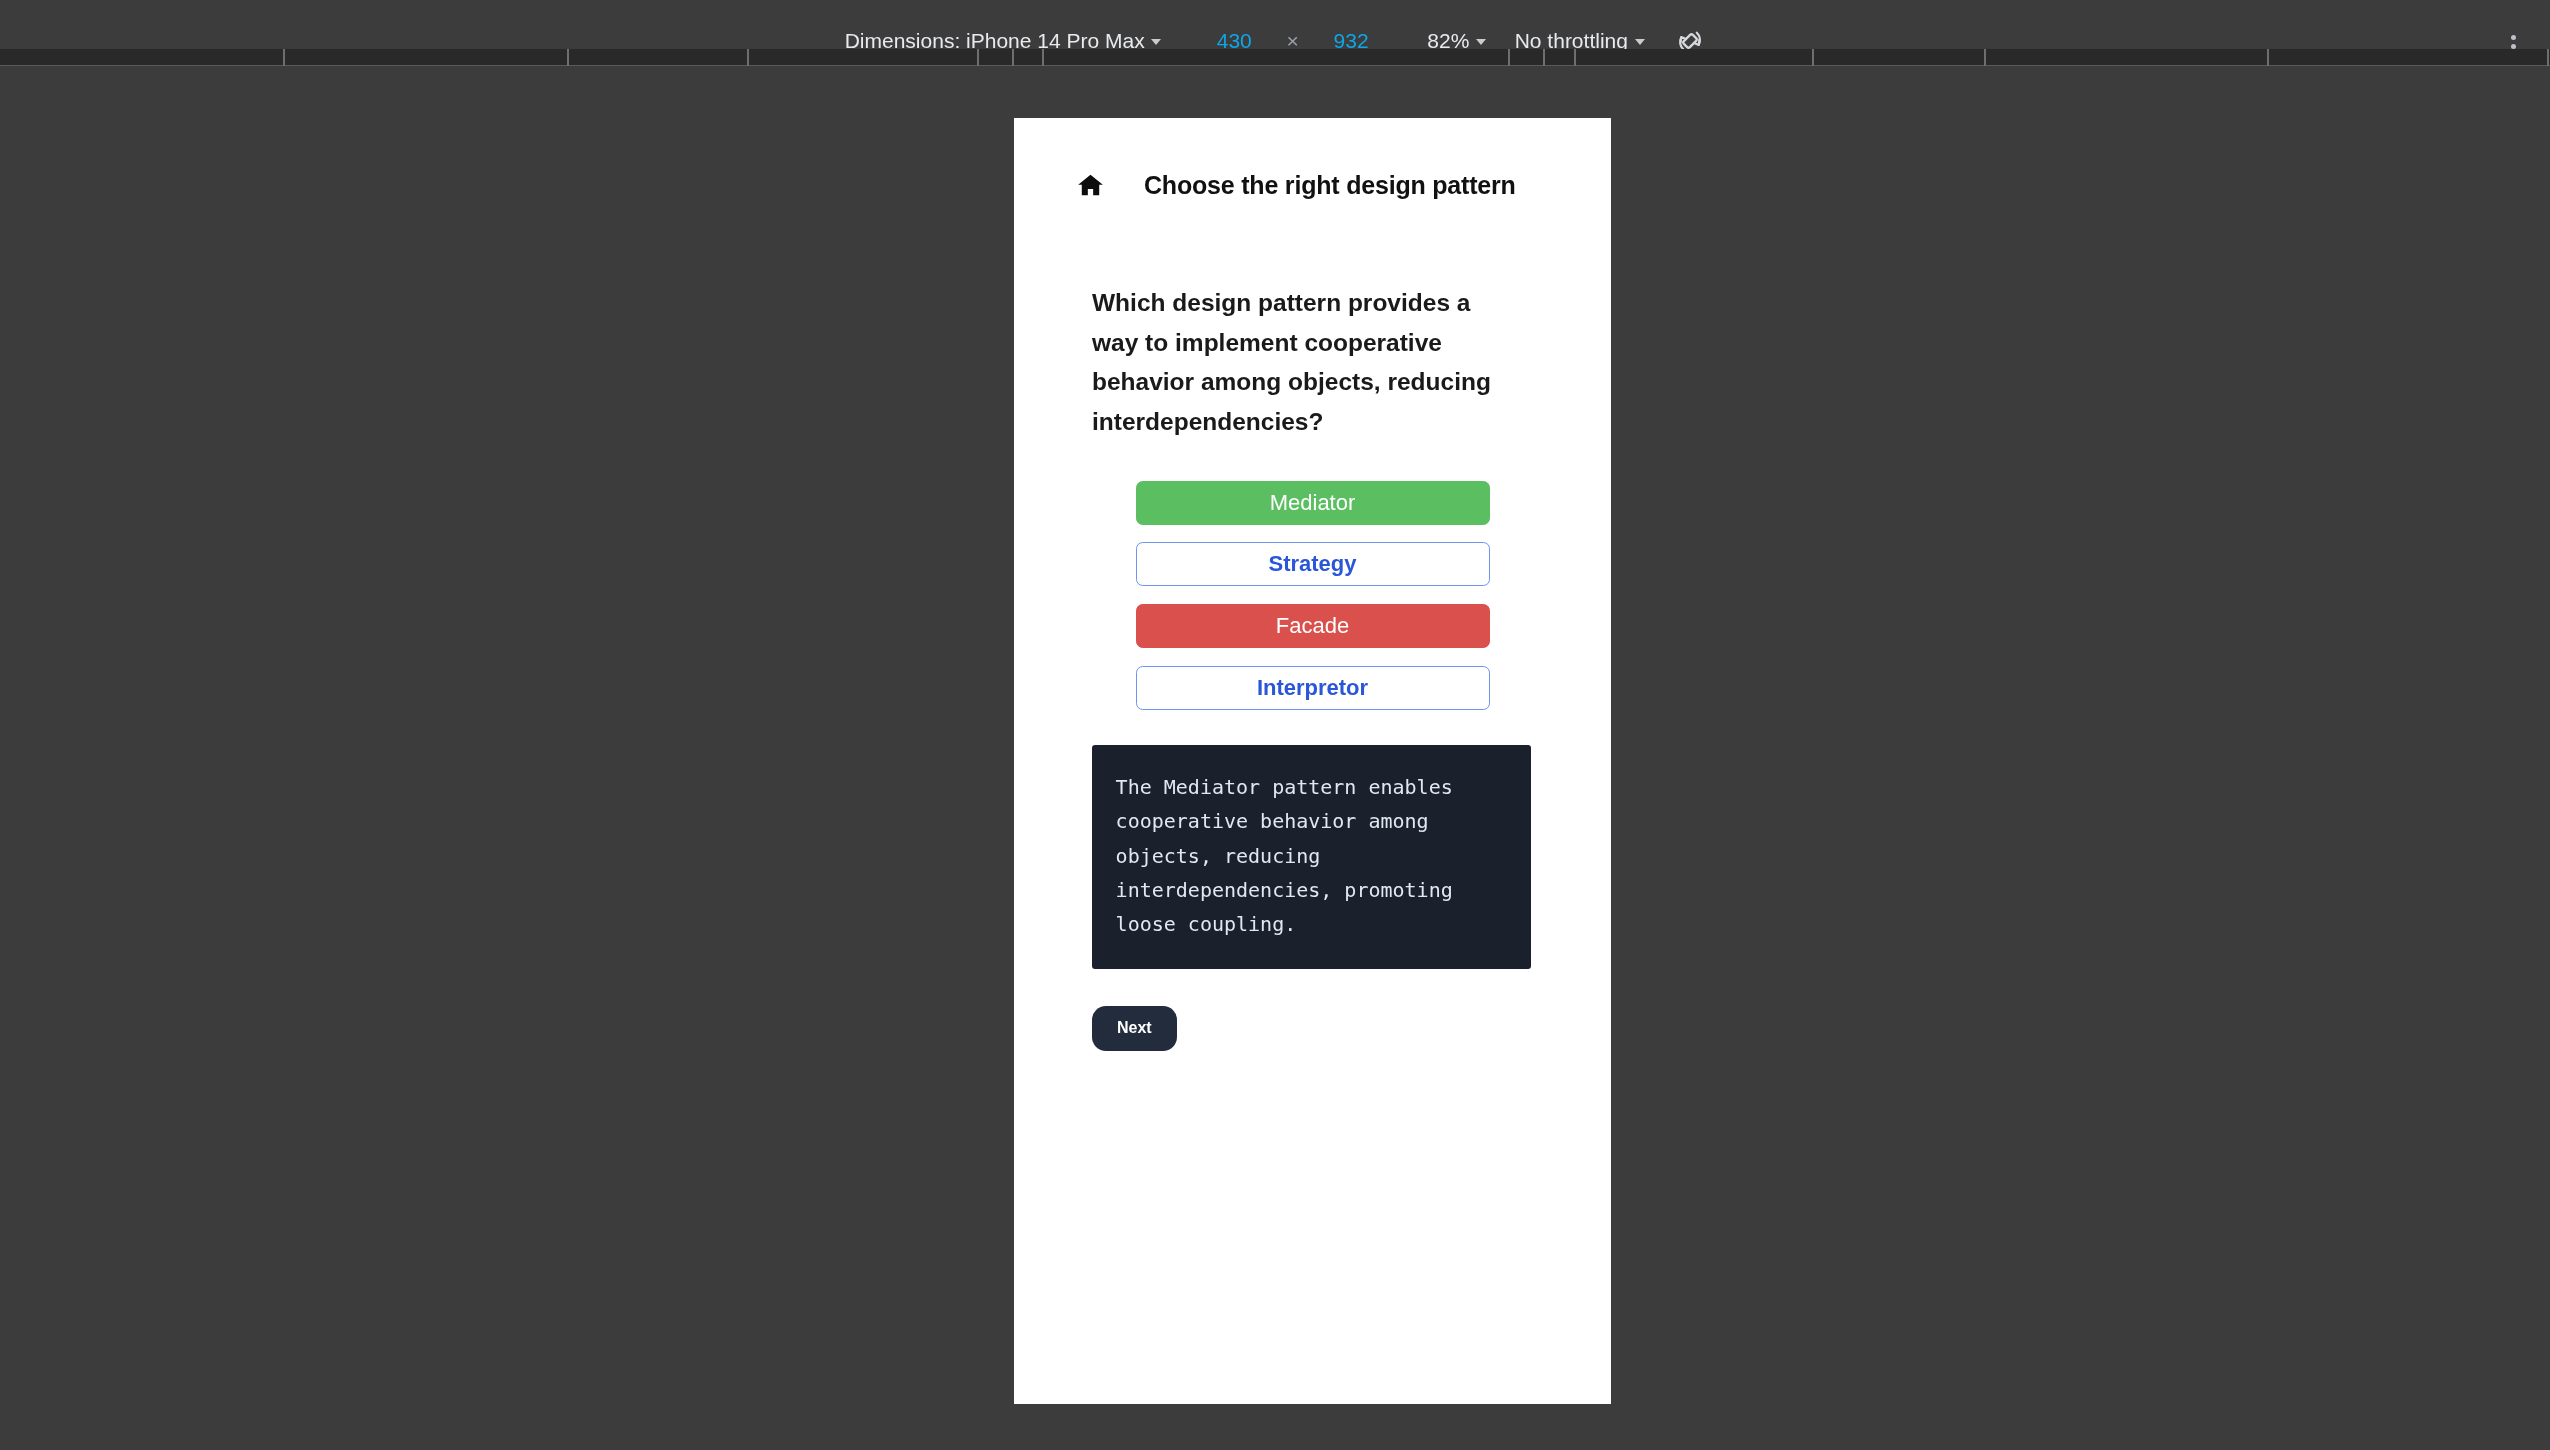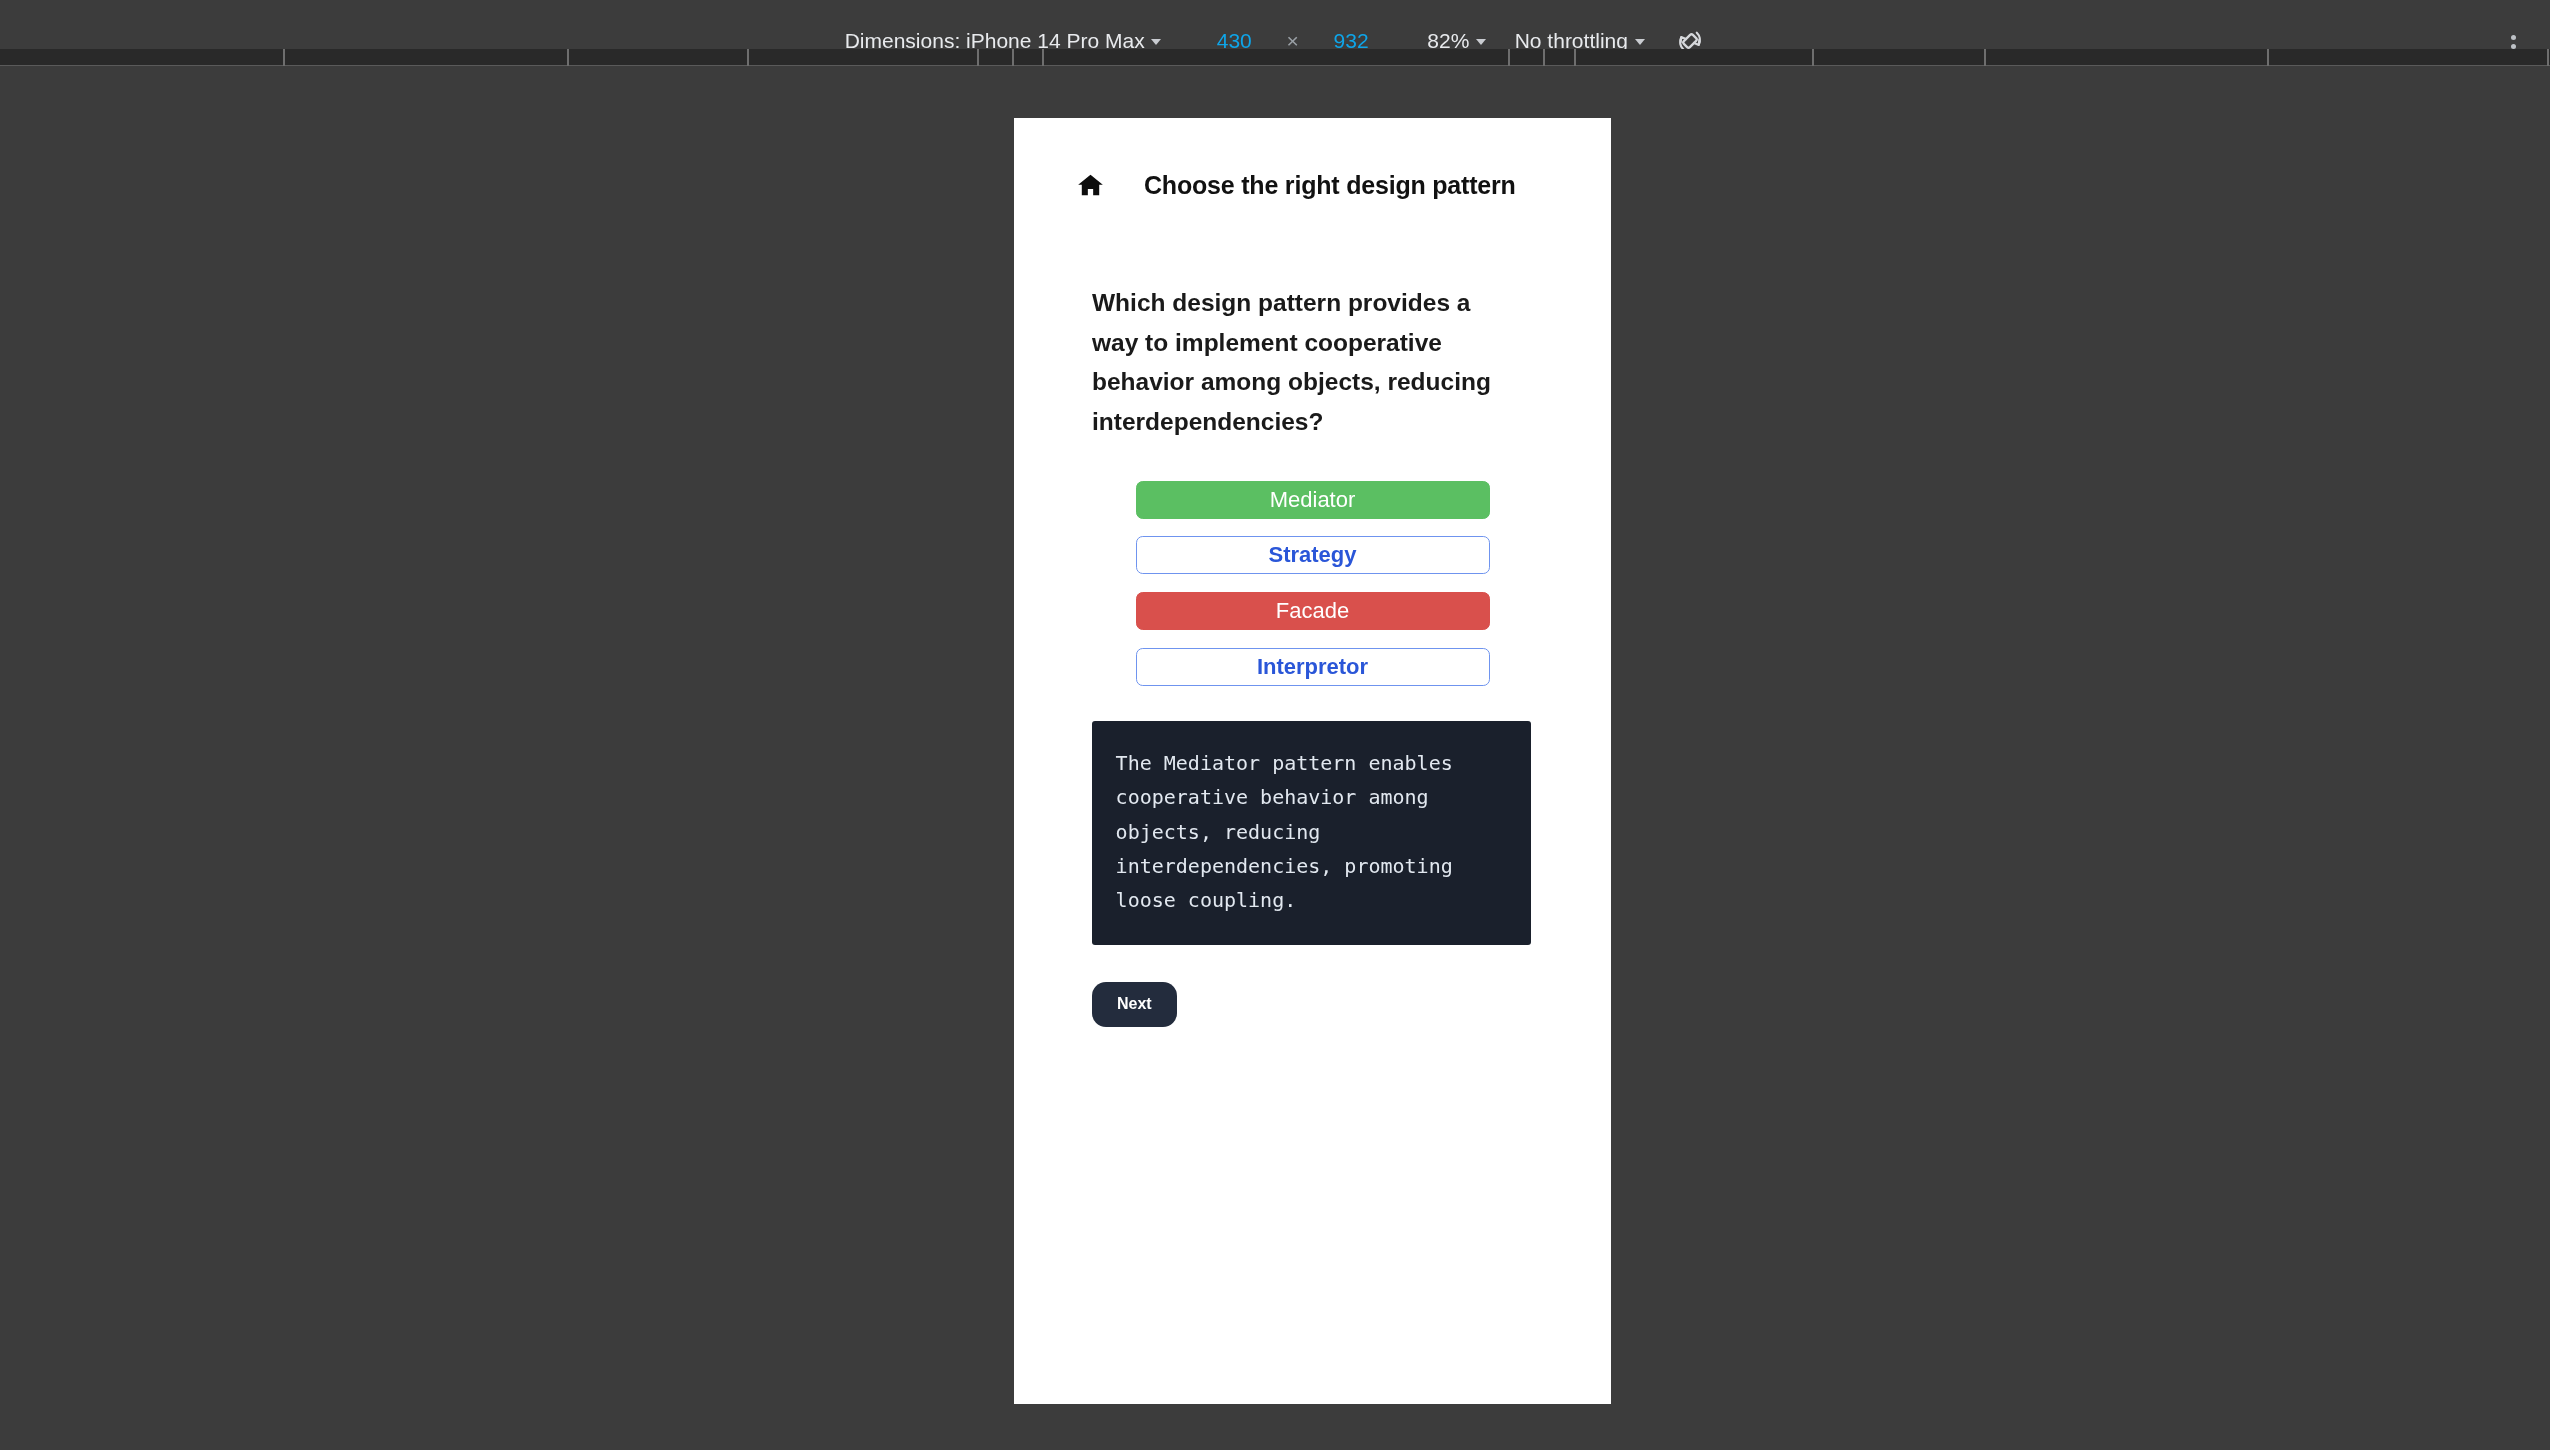--- a/index.html
+++ b/index.html
@@ -171,21 +171,21 @@
   
   #answers-list {
     margin: 39px 0 0 0;
     display: flex;
     flex-direction: column;
     align-items: center;
     gap: 17.7px;
   }
   .answer-btn {
     width: 354px;
-    height: 38px;
+    height: 44px;
     border-radius: 6.7px;
     font-size: 22px;
     display: flex;
     align-items: center;
     justify-content: center;
     cursor: pointer;
     border: 1.7px solid transparent;
     background: #ffffff;
     font-family: "Liberation Sans", sans-serif;
   }

